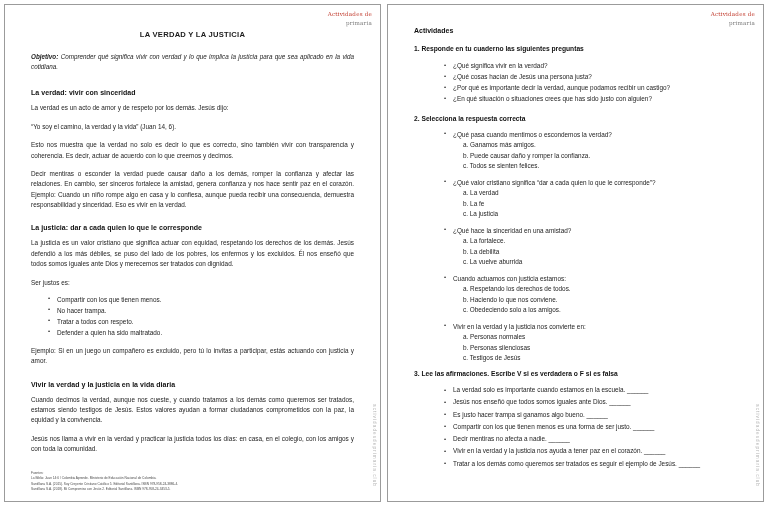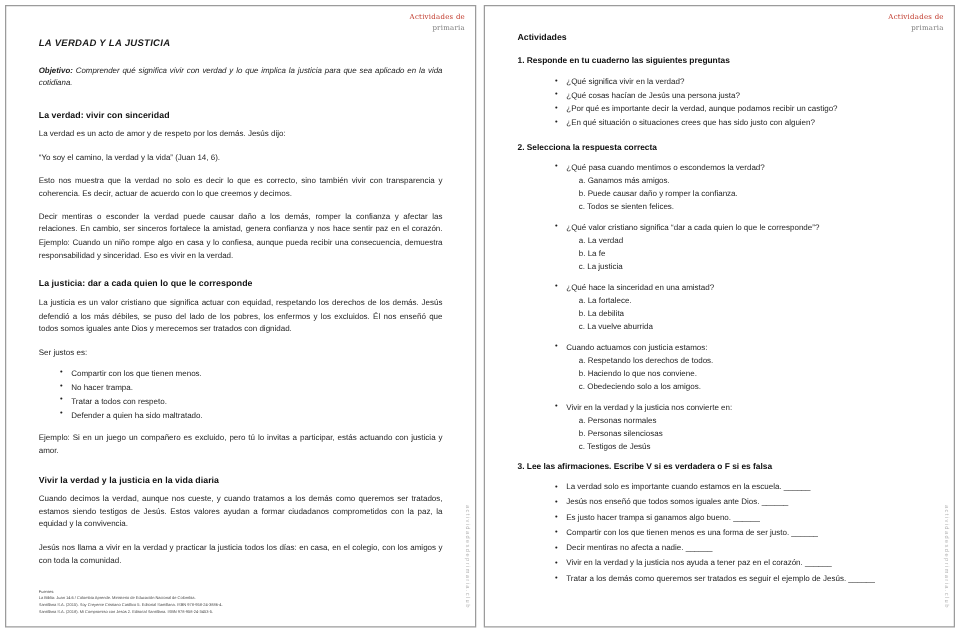--- a/index.html
+++ b/index.html
@@ -67,27 +67,26 @@
     text-orientation: mixed;
     font-size: 4.6px;
     letter-spacing: 1.1px;
     color: #b4b4b4;
     font-family: "Liberation Sans", sans-serif;
     white-space: nowrap;
   }
 
   
   .doc-title {
-    text-align: left;
+    text-align: center;
     font-size: 7.6px;
     font-weight: bold;
     color: #1b1b1b;
     letter-spacing: .25px;
     margin: 3px 0 13px 0;
-    font-style: italic;
   }
 
   .objective {
     font-size: 6.3px;
     font-style: italic;
     line-height: 1.62;
     color: #222;
     text-align: justify;
     margin: 0 0 17px 0;
   }

